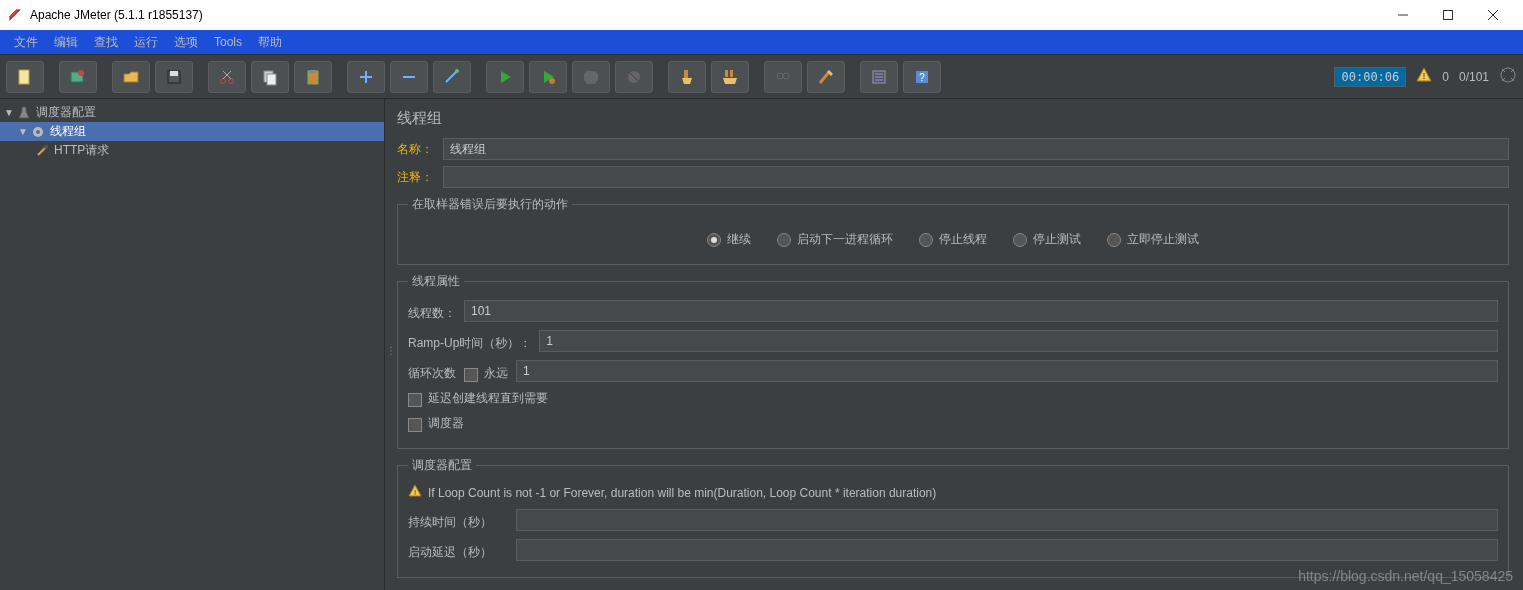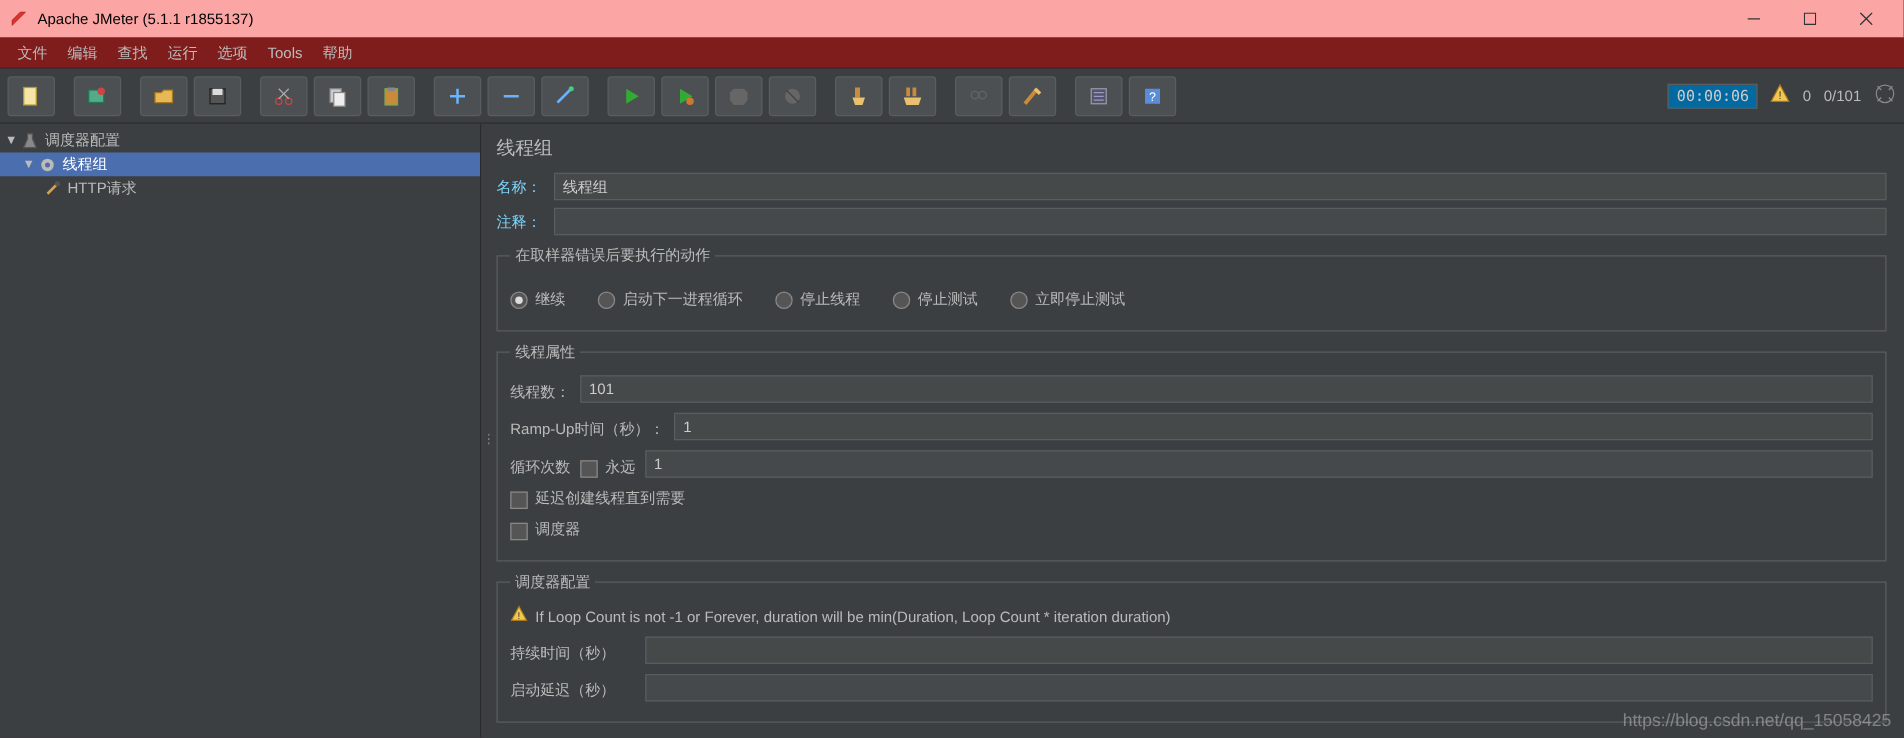--- a/index.html
+++ b/index.html
@@ -8,37 +8,37 @@
   height: 590px;
   background: #3c3f41;
   font-family: "Microsoft YaHei", Arial, sans-serif;
   font-size: 12px;
   color: #bbbbbb;
   overflow: hidden;
   position: relative;
 }
 .titlebar {
   height: 30px;
-  background: #fca5a5;
+  background: #ffffff;
   display: flex;
   align-items: center;
   padding: 0 8px;
   color: #000;
 }
 .titlebar .feather {
   width: 14px; height: 14px;
   margin-right: 8px;
 }
 .titlebar .title { font-size: 12px; flex: 1; }
 .winbtns { display: flex; gap: 0; }
 .winbtn { width: 45px; height: 30px; display: flex; align-items: center; justify-content: center; color: #333; }
 
 .menubar {
   height: 25px;
-  background: #7f1d1d;
+  background: #1d4ed8;
   display: flex;
   align-items: center;
   padding: 0 6px;
   border-bottom: 1px solid #2b2b2b;
 }
 .menubar span {
   padding: 0 8px;
   color: #bbbbbb;
   font-size: 12px;
 }
@@ -116,21 +116,21 @@
 }
 .row {
   display: flex;
   align-items: center;
   margin-bottom: 6px;
 }
 .row label.fld {
   width: auto;
   min-width: 40px;
   margin-right: 6px;
-  color: #7dd3fc;
+  color: #eab308;
 }
 .txt {
   flex: 1;
   height: 22px;
   background: #45494a;
   border: 1px solid #5a5d5f;
   color: #ccc;
   padding: 0 6px;
   font-size: 12px;
 }
@@ -139,20 +139,21 @@
   margin: 8px 0;
   padding: 10px 10px 8px 10px;
 }
 fieldset legend {
   color: #bbb;
   font-size: 12px;
   padding: 0 4px;
 }
 .radios {
   display: flex;
+  justify-content: center;
   gap: 26px;
   padding: 8px 0;
 }
 .radio { display: flex; align-items: center; gap: 6px; color: #bbb; }
 .rdot {
   width: 14px; height: 14px; border-radius: 50%;
   border: 1px solid #888; display: inline-block;
   position: relative; background: #555;
 }
 .rdot.on::after {

